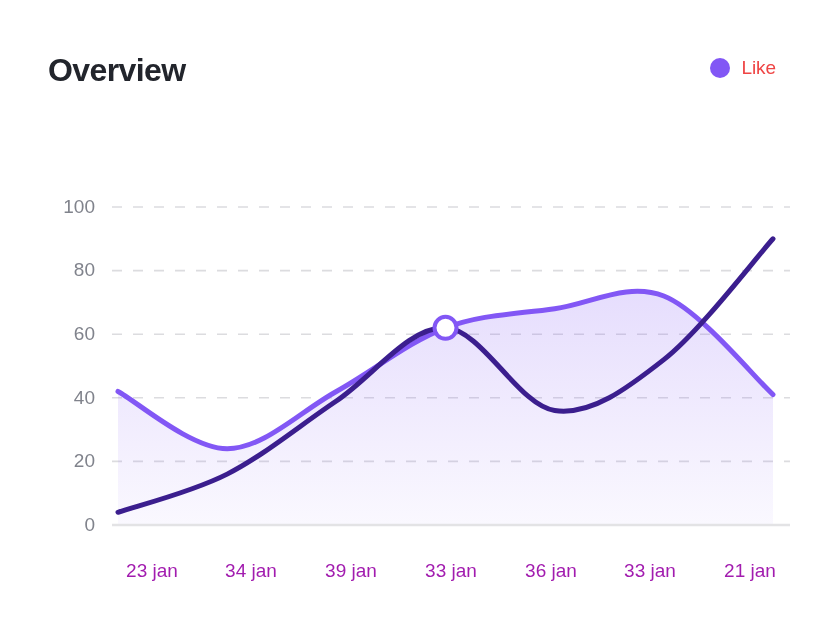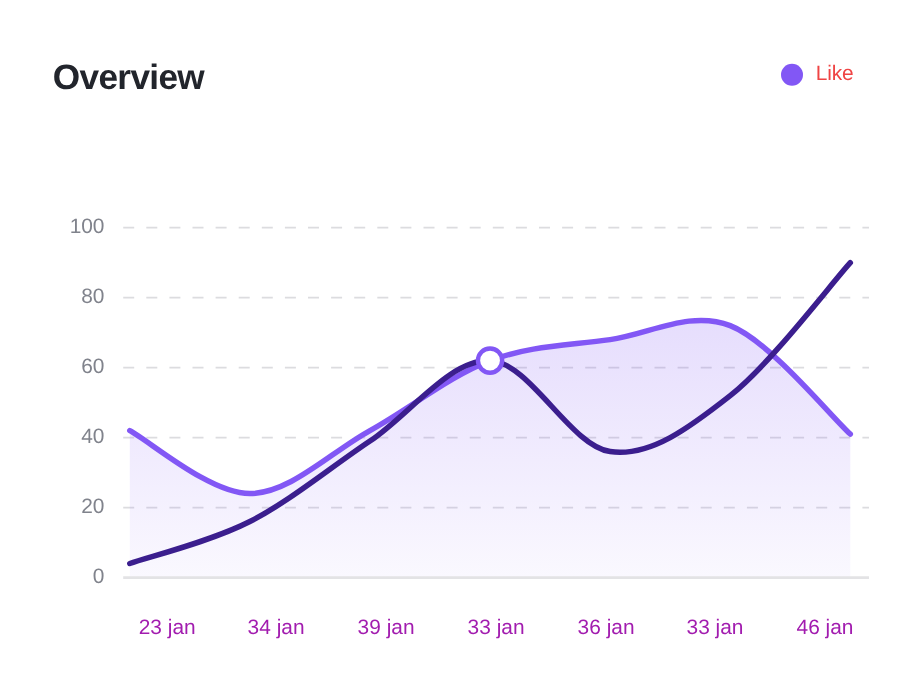--- a/index.html
+++ b/index.html
@@ -176,17 +176,17 @@
       <div class="y-tick-label" style="top:525px">0</div>
     </div>
 
     <div id="x-axis-labels">
       <div class="x-tick-label" style="left:152px">23 jan</div>
       <div class="x-tick-label" style="left:251px">34 jan</div>
       <div class="x-tick-label" style="left:351px">39 jan</div>
       <div class="x-tick-label" style="left:451px">33 jan</div>
       <div class="x-tick-label" style="left:551px">36 jan</div>
       <div class="x-tick-label" style="left:650px">33 jan</div>
-      <div class="x-tick-label" style="left:750px">46 jan</div>
+      <div class="x-tick-label" style="left:750px">21 jan</div>
     </div>
 
   </div>
 </div>
 
 </body></html>

